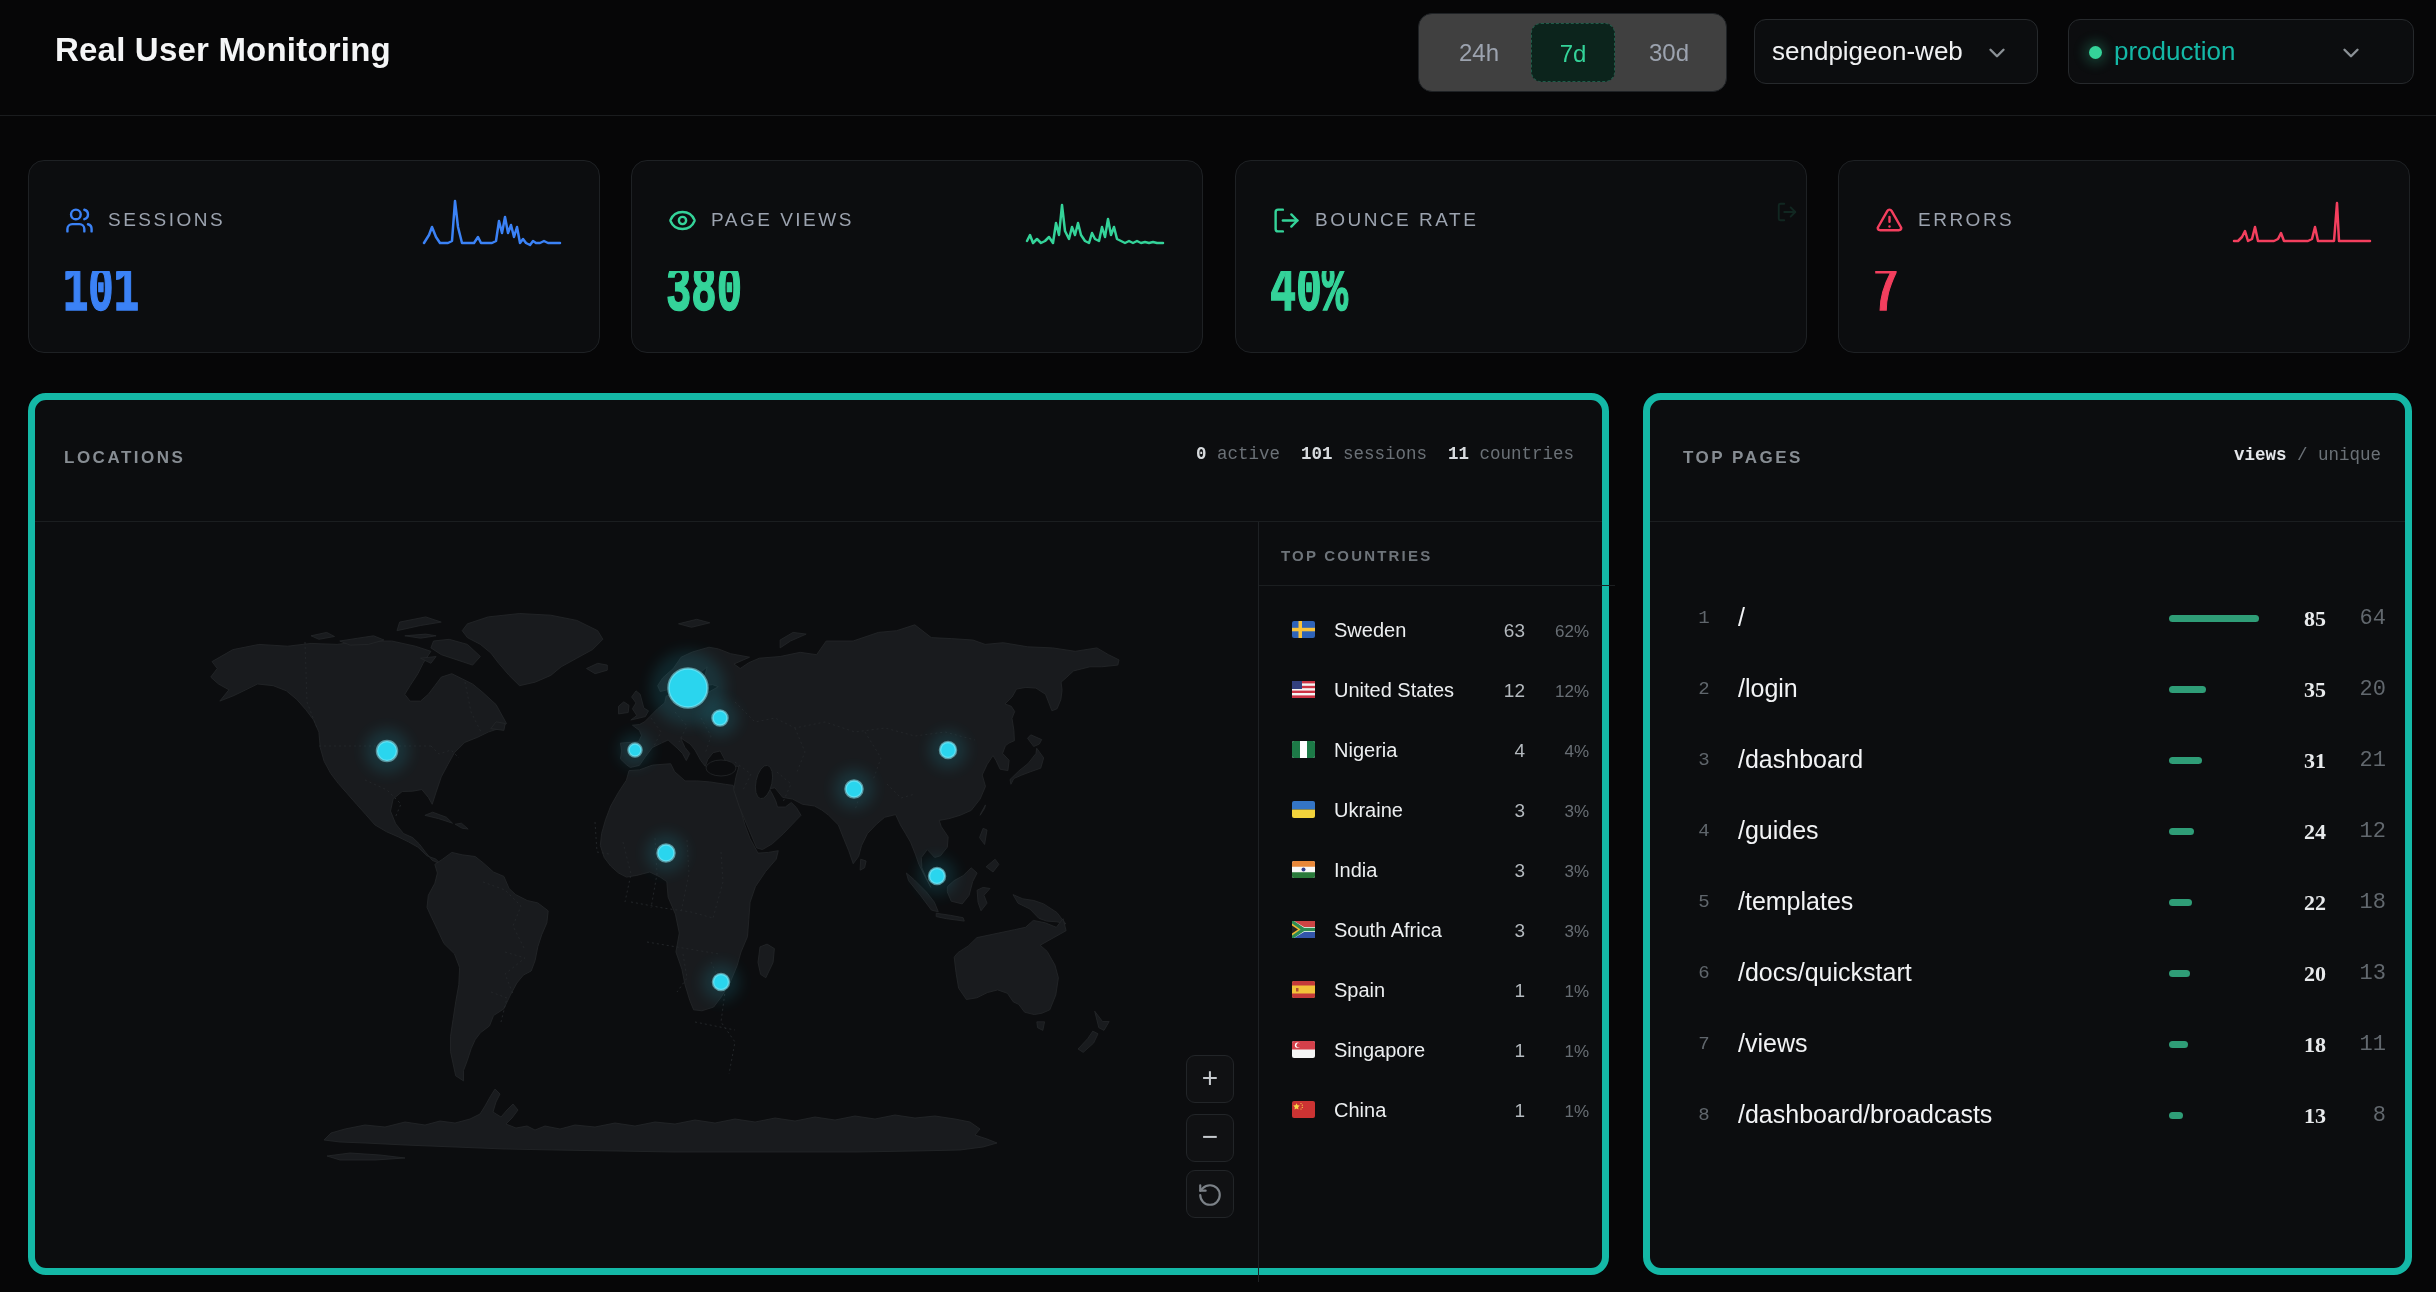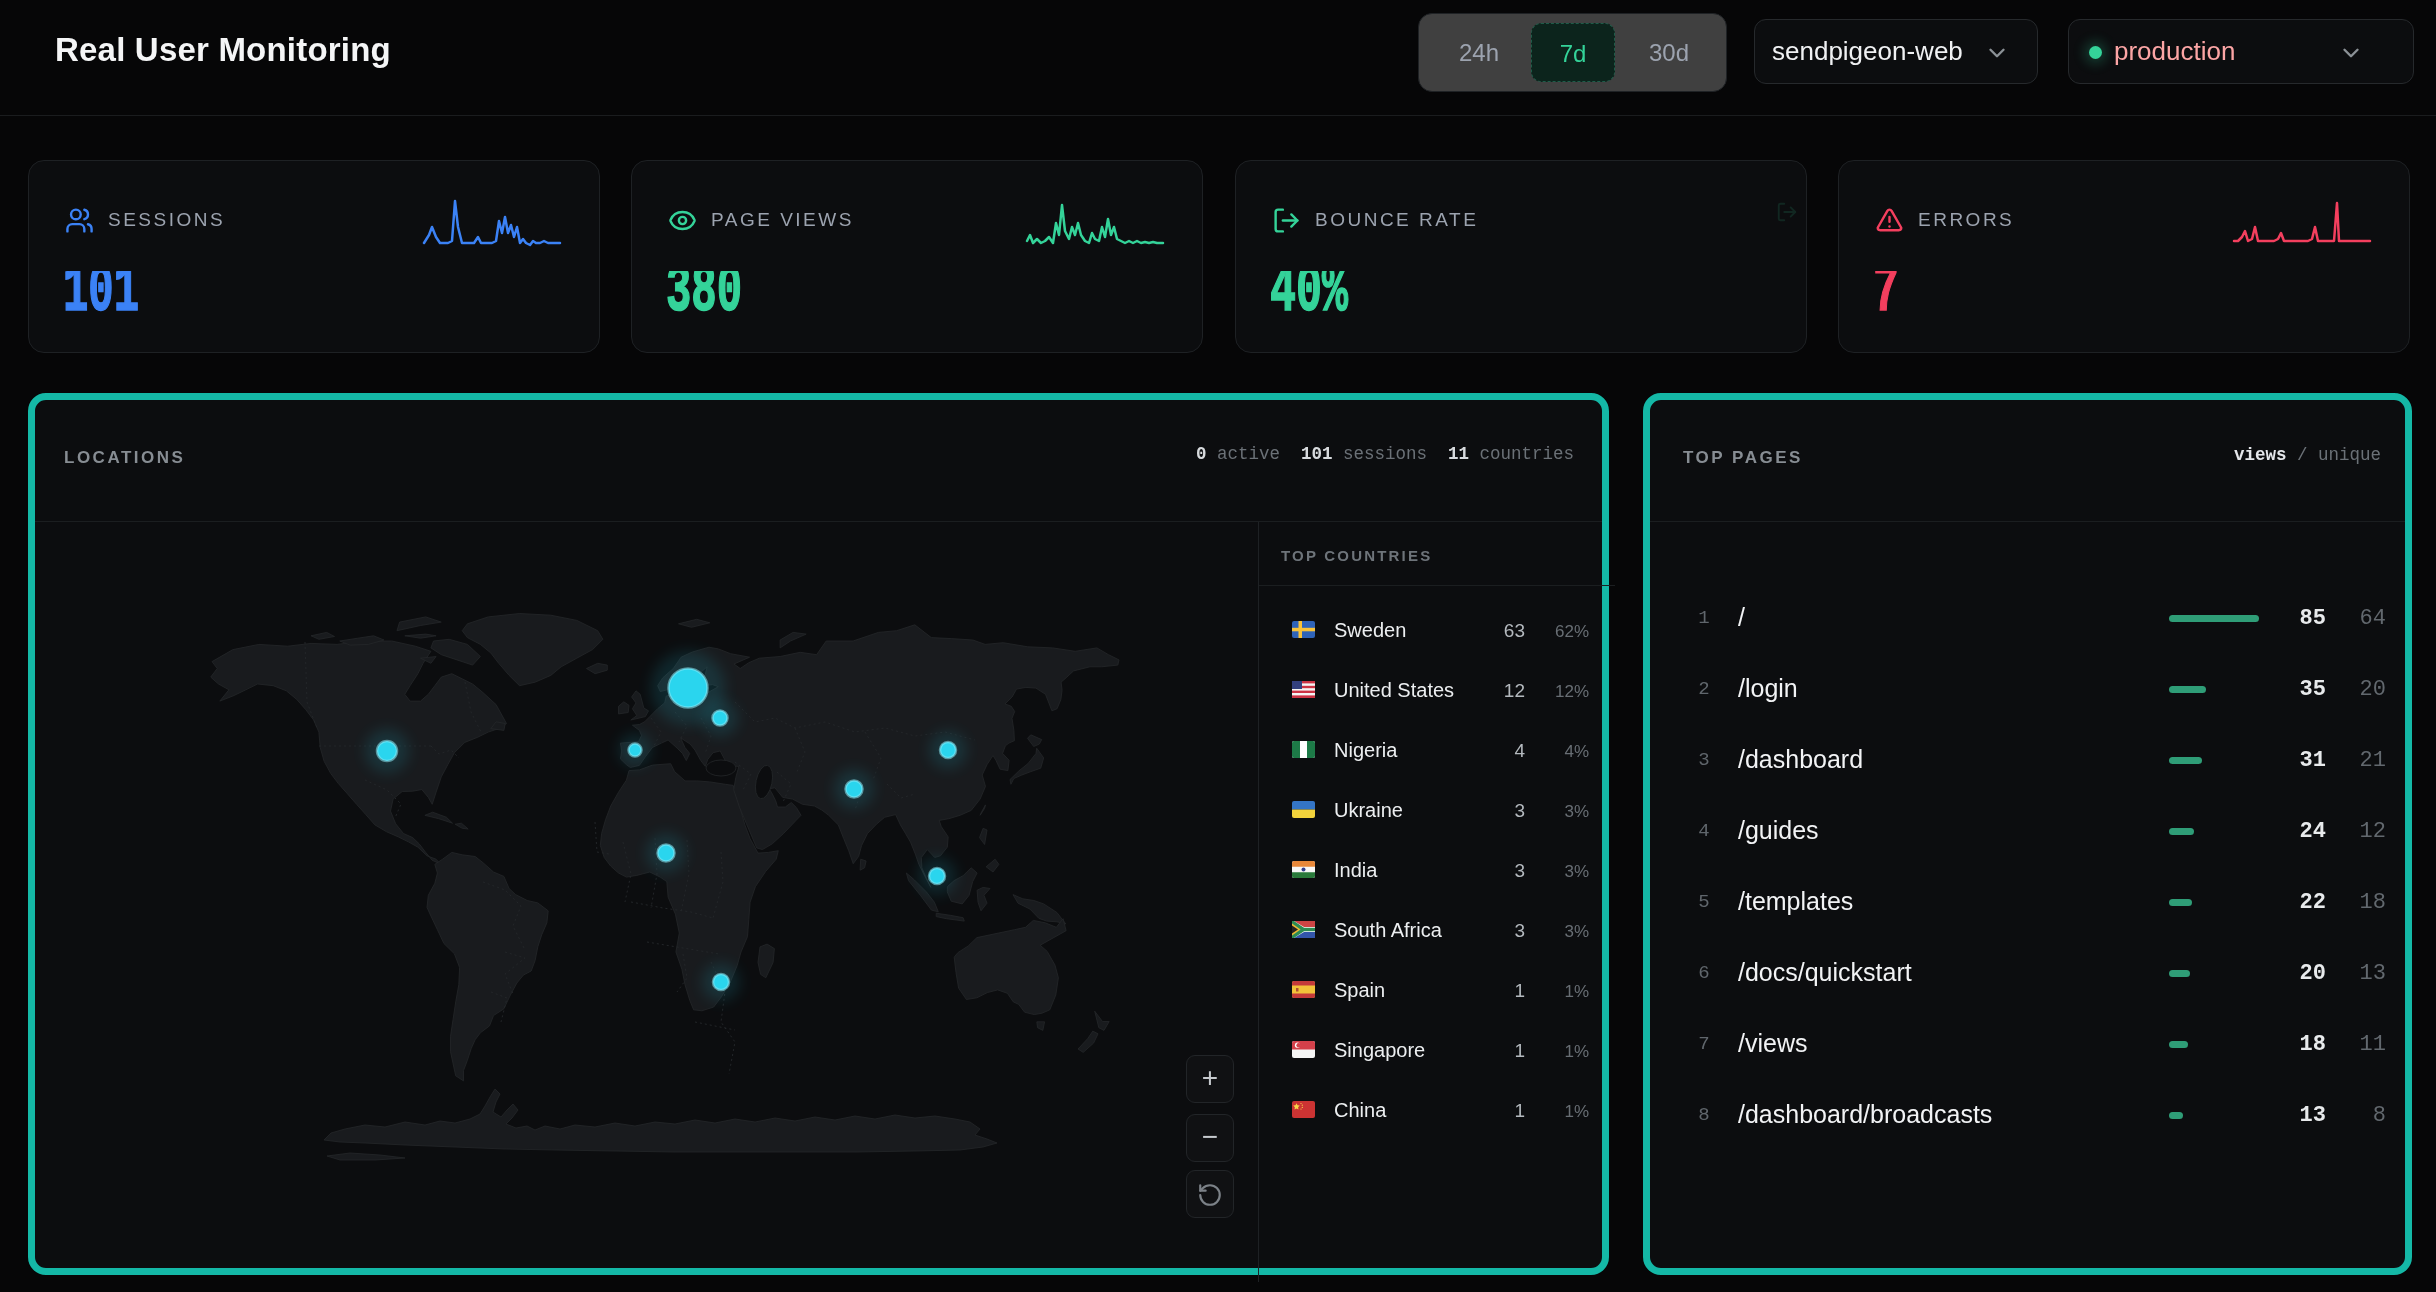--- a/index.html
+++ b/index.html
@@ -37,40 +37,40 @@
 .cname{position:absolute;left:75px;top:2px;font-size:20px;color:#eceef0;line-height:24px}
 .ccnt{position:absolute;right:91px;top:3px;font-size:19px;color:#b4b9be;line-height:24px}
 .cpct{position:absolute;right:27px;top:4px;font-size:17px;color:#686e74;line-height:24px}
 #mapsvg{position:absolute;left:0;top:122px}
 .zbtn{position:absolute;left:1151px;width:48px;height:48px;background:#101113;border:1px solid #222528;border-radius:9px;color:#c6cace;text-align:center}
 .zbtn span{display:block;font-size:28px;line-height:44px;font-weight:400}
 .prow{position:absolute;left:0;width:769px;height:32px}
 .prank{position:absolute;left:44px;width:20px;top:4px;font-family:"Liberation Mono",monospace;font-size:19px;color:#60666c;text-align:center}
 .ppath{position:absolute;left:88px;top:0px;font-size:25px;font-weight:400;color:#f2f3f5}
 .pbar{position:absolute;left:519px;top:12px;height:7px;border-radius:4px;background:#2f9d77}
-.pviews{position:absolute;right:93px;top:3px;font-family:Liberation Mono, monospace;font-size:22px;font-weight:700;color:#e8eaec}
+.pviews{position:absolute;right:93px;top:3px;font-family:Liberation Serif, serif;font-size:22px;font-weight:700;color:#e8eaec}
 .punique{position:absolute;right:33px;top:3px;font-family:"Liberation Mono",monospace;font-size:22px;color:#62686e}
 #viewall{position:absolute;left:0;width:769px;top:774px;text-align:center;font-size:21px;color:#8f959b}
 </style></head>
 <body>
 <div id="hdr">
   <div id="title">Real User Monitoring</div>
   <div id="seg">
       <div class="segbtn b1">24h</div>
       <div class="segbtn b2">7d</div>
       <div class="segbtn b3">30d</div>
     </div>
   <div class="drop" id="drop1"></div>
   <div class="droptext" style="left:1772px;color:#f0f1f3">sendpigeon-web</div>
   <svg class="chev" style="left:1984px" width="26" height="26" viewBox="0 0 24 24" fill="none" stroke="#8b9196" stroke-width="2.2" stroke-linecap="round" stroke-linejoin="round">
       <polyline points="6 9 12 15 18 9"></polyline>
     </svg>
   <div class="drop" id="drop2"></div>
   <div id="proddot"></div>
-  <div class="droptext" style="left:2114px;color:#fca5a5">production</div>
+  <div class="droptext" style="left:2114px;color:#14b8a6">production</div>
   <svg class="chev" style="left:2338px" width="26" height="26" viewBox="0 0 24 24" fill="none" stroke="#8b9196" stroke-width="2.2" stroke-linecap="round" stroke-linejoin="round">
       <polyline points="6 9 12 15 18 9"></polyline>
     </svg>
 </div>
 
 <div class="card" style="left:28px">
   <svg class="cicon" viewBox="0 0 24 24" fill="none" stroke="#3b82f6" stroke-width="2" stroke-linecap="round" stroke-linejoin="round">
       <path d="M16 21v-2a4 4 0 0 0-4-4H6a4 4 0 0 0-4 4v2"></path>
       <circle cx="9" cy="7" r="4"></circle>
       <path d="M22 21v-2a4 4 0 0 0-3-3.87"></path>

